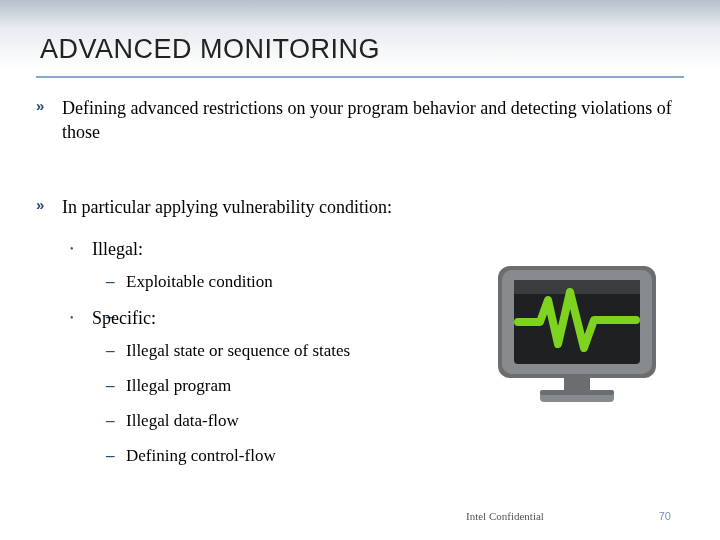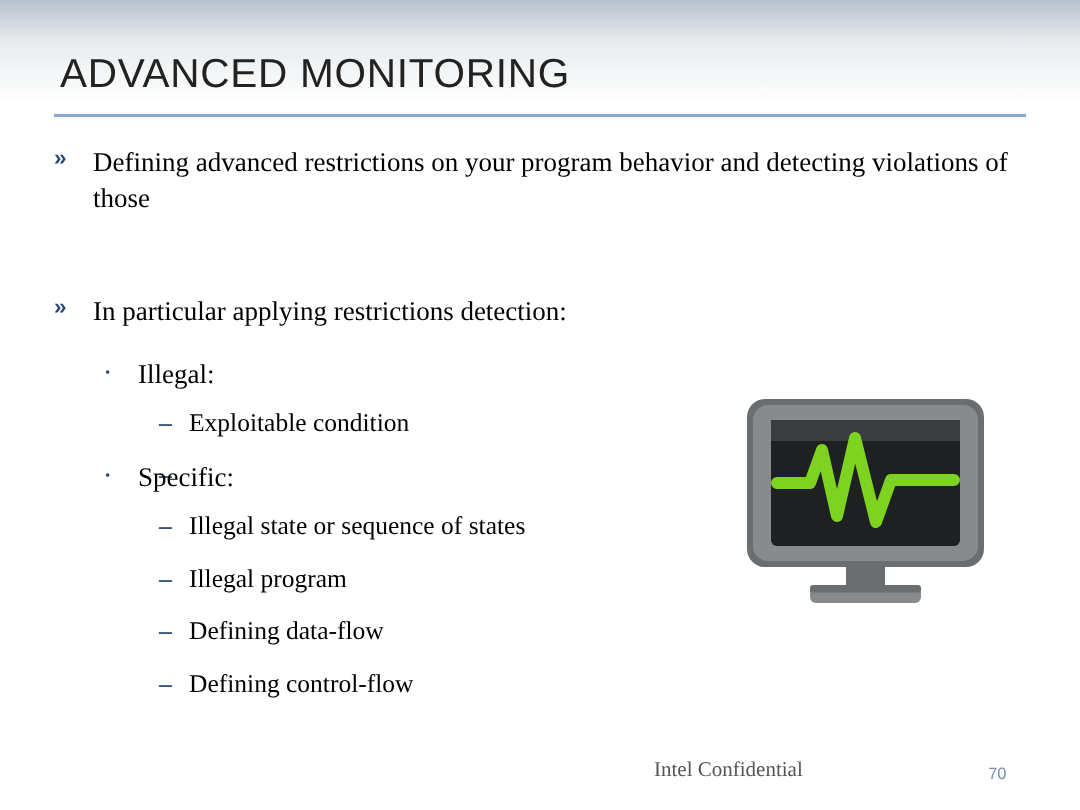--- a/index.html
+++ b/index.html
@@ -10,21 +10,21 @@
   .rule{position:absolute;top:76px;left:36px;width:648px;height:0;border-top:2px solid #8aa7cf}
   .content{position:absolute;top:90px;left:36px;width:648px;font-family:"Times New Roman",Times,serif;font-size:18px;line-height:1.35}
   .l1{margin:6px 0 18px 0;padding-left:26px;position:relative}
   .l1 .b{position:absolute;left:0;top:0;color:#2b4a7a;font-family:Arial,sans-serif;font-size:15px;font-weight:bold}
   .gap-lg{height:26px}
   .l2{margin:6px 0 10px 34px;padding-left:22px;position:relative}
   .l2 .b{position:absolute;left:0;top:5px;color:#2b4a7a;font-size:10px}
   .l3{margin:4px 0 12px 70px;padding-left:20px;position:relative;font-size:17px}
   .l3 .b{position:absolute;left:0;top:0;color:#2b4a7a;font-weight:bold}
   .monitor{position:absolute;top:260px;left:492px;width:176px;height:148px}
-  .footer-conf{position:absolute;bottom:14px;left:436px;font-family:"Times New Roman",serif;font-size:14px;color:#555}
+  .footer-conf{position:absolute;bottom:14px;left:466px;font-family:"Times New Roman",serif;font-size:11px;color:#555}
   .footer-num{position:absolute;bottom:14px;right:49px;font-family:Arial,sans-serif;font-size:11px;color:#7a8fb0}
 </style>
 </head>
 <body>
 
 <div class="slide">
   <div class="topfade"></div>
   <div class="title">ADVANCED MONITORING</div>
   <div class="rule"></div>
 
@@ -32,21 +32,21 @@
 
     <div class="l1">
       <span class="b">»</span>
       <span>Defining advanced restrictions on your program behavior and detecting violations of those</span>
     </div>
 
     <div class="gap-lg"></div>
 
     <div class="l1">
       <span class="b">»</span>
-      <span>In particular applying restrictions detection:</span>
+      <span>In particular applying vulnerability condition:</span>
     </div>
 
     <div class="l2">
       <span class="b">•</span>
       <span>Illegal:</span>
     </div>
     <div class="l3">
       <span class="b">–</span>
       <span>Exploitable condition</span>
     </div>
@@ -61,21 +61,21 @@
     <div class="l3">
       <span class="b">–</span>
       <span>Illegal state or sequence of states</span>
     </div>
     <div class="l3">
       <span class="b">–</span>
       <span>Illegal program</span>
     </div>
     <div class="l3">
       <span class="b">–</span>
-      <span>Defining data-flow</span>
+      <span>Illegal data-flow</span>
     </div>
     <div class="l3">
       <span class="b">–</span>
       <span>Defining control-flow</span>
     </div>
   </div>
 
   <div class="monitor">
     <svg viewBox="0 0 176 148" width="176" height="148">
 

